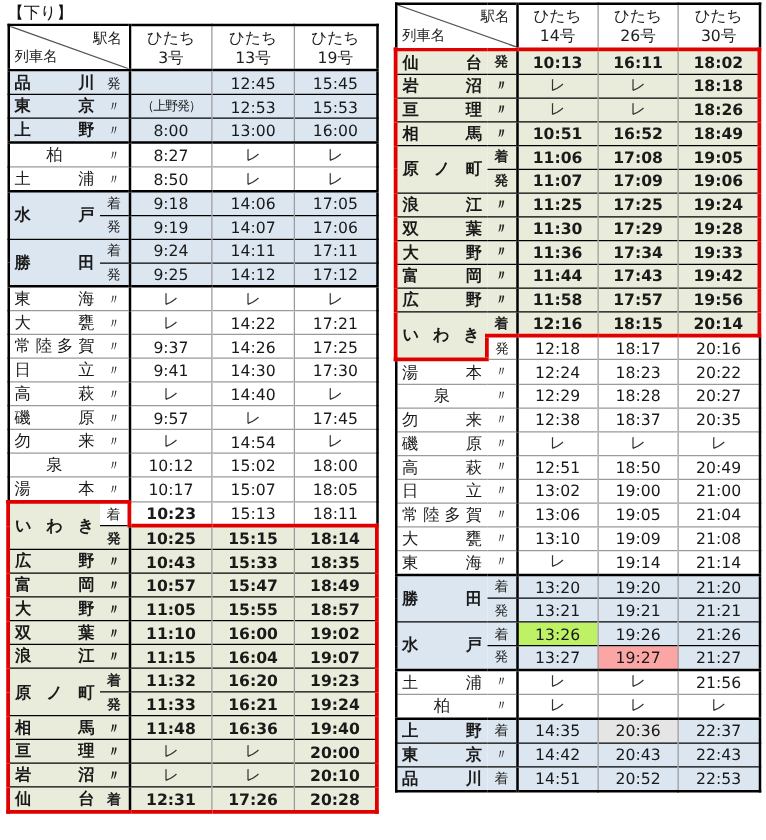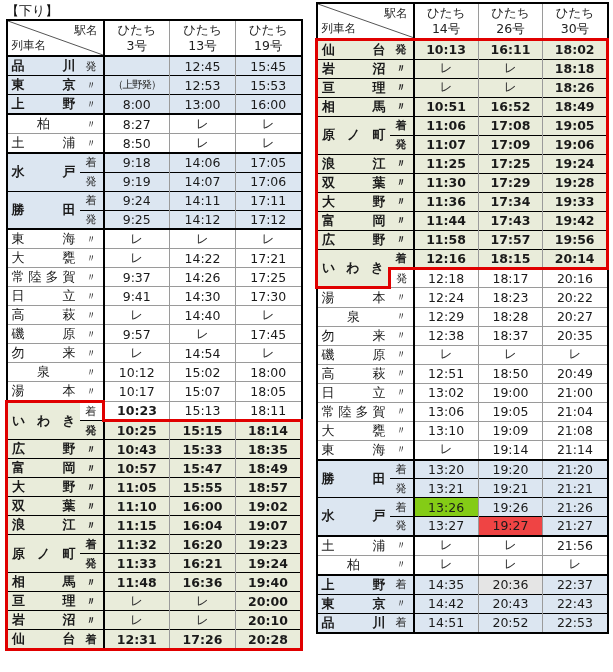--- a/index.html
+++ b/index.html
@@ -735,28 +735,28 @@
             <td class="tm" style="background-color: rgb(220, 230, 241); border-top: 1px solid rgb(0, 0, 0);">21:21</td>
           </tr>
           <tr>
             <td class="nm" rowspan="2" style="background-color: rgb(220, 230, 241); border-top: 1px solid rgb(0, 0, 0);">
               <div class="nm-in bd">
                 <span>水</span>
                 <span>戸</span>
               </div>
             </td>
             <td class="mk" style="background-color: rgb(220, 230, 241); border-top: 1px solid rgb(0, 0, 0);">着</td>
-            <td class="tm first" style="background-color: #84cc16; border-top: 1px solid rgb(0, 0, 0); margin-left: 32px;">13:26</td>
+            <td class="tm first" style="background-color: #bef264; border-top: 1px solid rgb(0, 0, 0); margin-left: 32px;">13:26</td>
             <td class="tm" style="background-color: rgb(220, 230, 241); border-top: 1px solid rgb(0, 0, 0);">19:26</td>
             <td class="tm" style="background-color: rgb(220, 230, 241); border-top: 1px solid rgb(0, 0, 0);">21:26</td>
           </tr>
           <tr>
             <td class="mk" style="background-color: rgb(220, 230, 241); border-top: 1px solid rgb(0, 0, 0);">発</td>
             <td class="tm first" style="background-color: rgb(220, 230, 241); border-top: 1px solid rgb(0, 0, 0);">13:27</td>
-            <td class="tm" style="background-color: #ef4444; border-top: 1px solid rgb(0, 0, 0); margin-top: 36px;">19:27</td>
+            <td class="tm" style="background-color: #fca5a5; border-top: 1px solid rgb(0, 0, 0); margin-top: 36px;">19:27</td>
             <td class="tm" style="background-color: rgb(220, 230, 241); border-top: 1px solid rgb(0, 0, 0);">21:27</td>
           </tr>
           <tr>
             <td class="nm" style="background-color: transparent; border-top: 2px solid rgb(0, 0, 0);">
               <div class="nm-in">
                 <span>土</span>
                 <span>浦</span>
               </div>
             </td>
             <td class="mk" style="background-color: transparent; border-top: 2px solid rgb(0, 0, 0);">〃</td>

